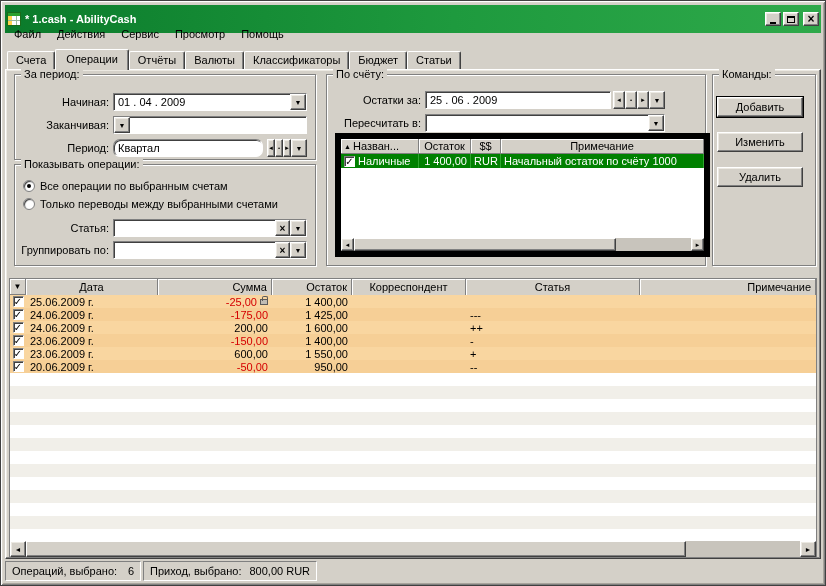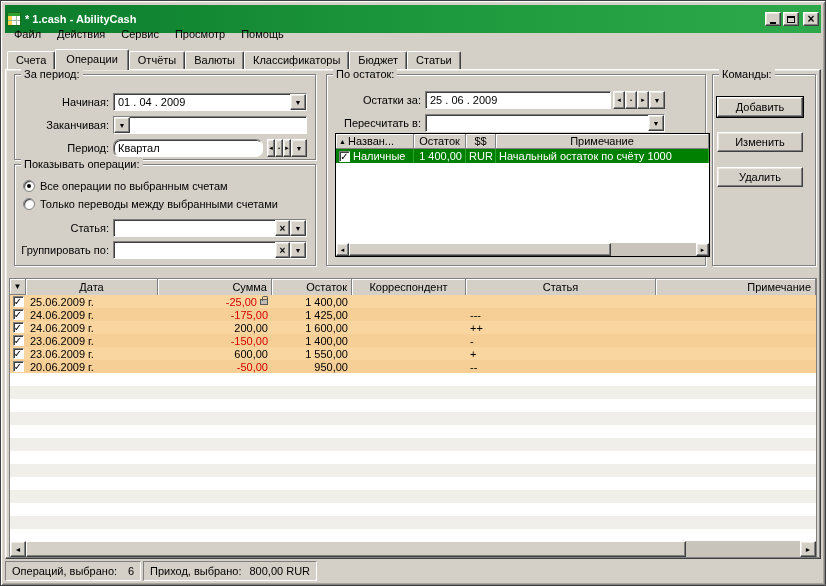--- a/index.html
+++ b/index.html
@@ -56,21 +56,21 @@
   .sbtn{ position:absolute; top:0; height:18px; font-size:6px; }
   i{ font-style:normal; }
 
   .radio-row{ position:absolute; left:8px; display:flex; align-items:center; height:16px; gap:5px; }
   .radio{ width:12px; height:12px; border-radius:50%; background:#fff; border:1px solid #808080;
     box-shadow:inset 1px 1px 1px #404040; display:flex; align-items:center; justify-content:center; }
   .radio .dot{ width:4px; height:4px; border-radius:50%; background:#000; }
 
   
   .acc-table{ position:absolute; left:8px; top:58px; width:375px; bottom:8px; background:#fff;
-    border:1px solid #000000; display:flex; flex-direction:column; overflow:hidden; }
+    border:6px solid #000000; display:flex; flex-direction:column; overflow:hidden; }
   .acc-head{ display:flex; height:15px; flex:0 0 auto; }
   .ah{ background:#D4D0C8; border-right:1px solid #808080; border-bottom:1px solid #808080;
     box-shadow:inset 1px 1px 0 #FFF; display:flex; align-items:center; padding:0 3px; white-space:nowrap; overflow:hidden; } .ah.center{ justify-content:center; }
   .sort{ font-size:7px; margin-right:2px; }
   .acc-row{ display:flex; height:14px; flex:0 0 auto; background:#008000; color:#fff; }
   .ac{ display:flex; align-items:center; padding:0 3px; border-right:1px solid #2FA52F; white-space:nowrap; overflow:hidden; }
   .ac.right{ justify-content:flex-end; }
   .acc-name{ margin-left:3px; }
   .acc-fill{ flex:1; background:#fff; }
 
@@ -83,21 +83,21 @@
 
   
   .ops{ position:absolute; left:3px; right:3px; top:208px; bottom:0; background:#fff;
     border:1px solid #808080; display:flex; flex-direction:column; overflow:hidden; }
   .ops-head{ display:flex; height:16px; flex:0 0 auto; }
   .oh{ background:#D4D0C8; border-right:1px solid #808080; border-bottom:1px solid #808080;
     box-shadow:inset 1px 1px 0 #FFF; display:flex; align-items:center; justify-content:center; padding:8px 4px; white-space:nowrap; overflow:hidden; }
   .oh.right{ justify-content:flex-end; }
   .filter{ font-size:8px; }
   .oc0{ width:16px; flex:0 0 auto; padding:0; } .oc1{ width:132px; flex:0 0 auto; } .oc2{ width:114px; flex:0 0 auto; }
-  .oc3{ width:80px; flex:0 0 auto; } .oc4{ width:114px; flex:0 0 auto; } .oc5{ width:190px; flex:0 0 auto; } .oc6{ flex:1; }
+  .oc3{ width:80px; flex:0 0 auto; } .oc4{ width:114px; flex:0 0 auto; } .oc5{ width:174px; flex:0 0 auto; } .oc6{ flex:1; }
   .ops-row{ display:flex; height:13px; flex:0 0 auto; background:#F9D6A0; }
   .ops-row.alt{ background:#F6CF96; }
   .od{ display:flex; align-items:center; padding:0 4px; white-space:nowrap; overflow:hidden; line-height:12px; }
   .od.right{ justify-content:flex-end; }
   .od.center{ justify-content:center; }
   .neg{ color:#D40000; }
   .lock{ position:relative; width:8px; height:6px; background:#C0BCB4; border:1px solid #5A5A5A; margin-left:3px; flex:0 0 auto; }
   .lock::before{ content:""; position:absolute; left:1px; top:-4px; width:4px; height:4px;
     border:1px solid #5A5A5A; border-bottom:none; border-radius:2px 2px 0 0; }
   .ops-fill{ flex:1; background:repeating-linear-gradient(to bottom,#FFF 0,#FFF 13px,#F1EFE9 13px,#F1EFE9 26px); }
@@ -235,21 +235,21 @@
               <i>×</i>
             </span>
           <span class="drop btn">
               <i>▼</i>
             </span>
         </div>
       </div>
     </div>
 
     <div class="group" id="grp-accounts">
-      <span class="legend">По остаток:</span>
+      <span class="legend">По счёту:</span>
       <div class="frow" style="top:16px;">
         <span class="flabel">Остатки за:</span>
         <div class="field" style="left:92px;width:186px;">
           <span class="txt">25 . 06 . 2009</span>
         </div>
         <span class="sbtn btn" style="left:280px;width:12px;">
             <i>◄</i>
           </span>
         <span class="sbtn btn" style="left:292px;width:12px;">
             <i>•</i>

